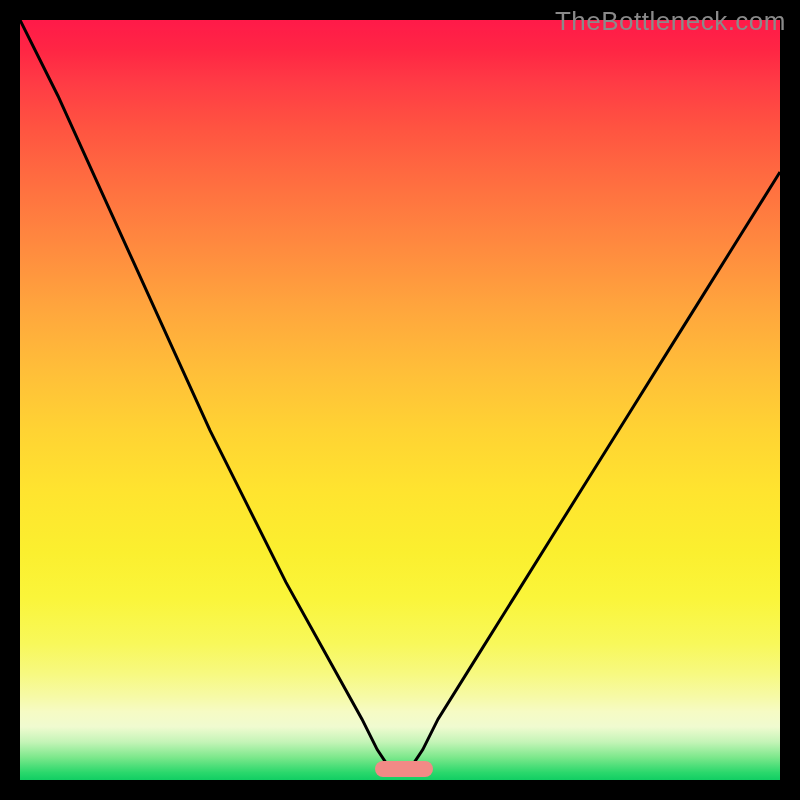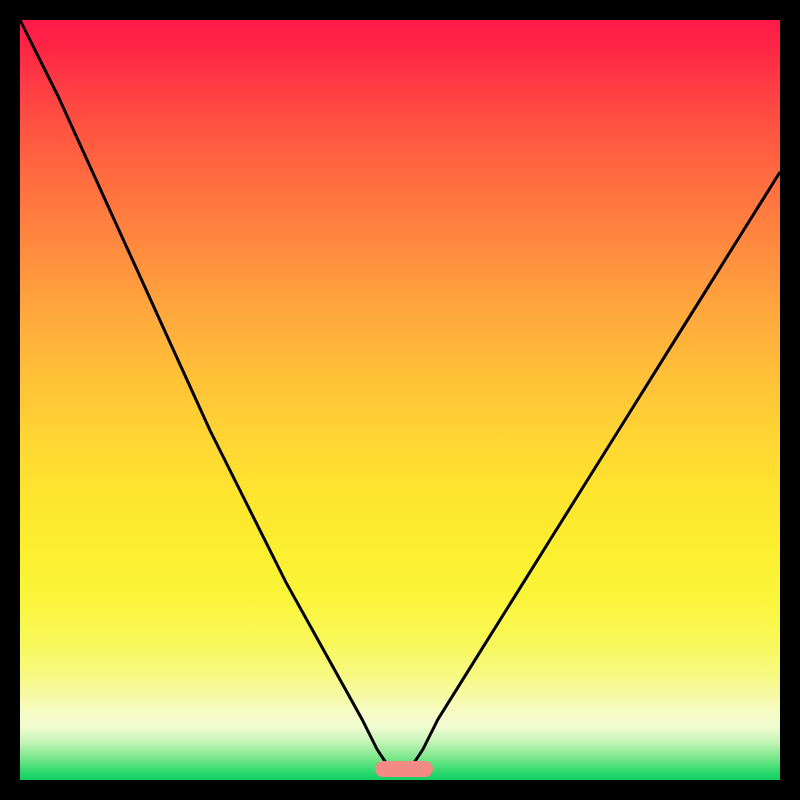--- a/index.html
+++ b/index.html
@@ -79,20 +79,21 @@
     width: 58px;
     height: 16px;
     background: #f28a86;
     border-radius: 8px;
     z-index: 12;
   }
 </style>
 </head>
 <body>
 <div class="container">
+  <div class="watermark">TheBottleneck.com</div>
 
   <div class="plot">
     <div class="gradient"></div>
 
     <svg class="curve-svg" viewBox="0 0 760 760" preserveAspectRatio="none">
 
       <path id="left-branch" class="curve-path" d="M0.0 0.0 L38.0 76.0 L76.0 159.6 L114.0 243.2 L152.0 326.8 L190.0 410.4 L228.0 486.4 L266.0 562.4 L304.0 630.8 L342.0 699.2 L357.2 729.6 L372.4 752.4 L380.0 748.6"></path>
 
       <path id="right-branch" class="curve-path" d="M380.0 748.6 L387.6 752.4 L402.8 729.6 L418.0 699.2 L456.0 638.4 L494.0 577.6 L532.0 516.8 L570.0 456.0 L608.0 395.2 L646.0 334.4 L684.0 273.6 L722.0 212.8 L760.0 152.0"></path>
     </svg>

